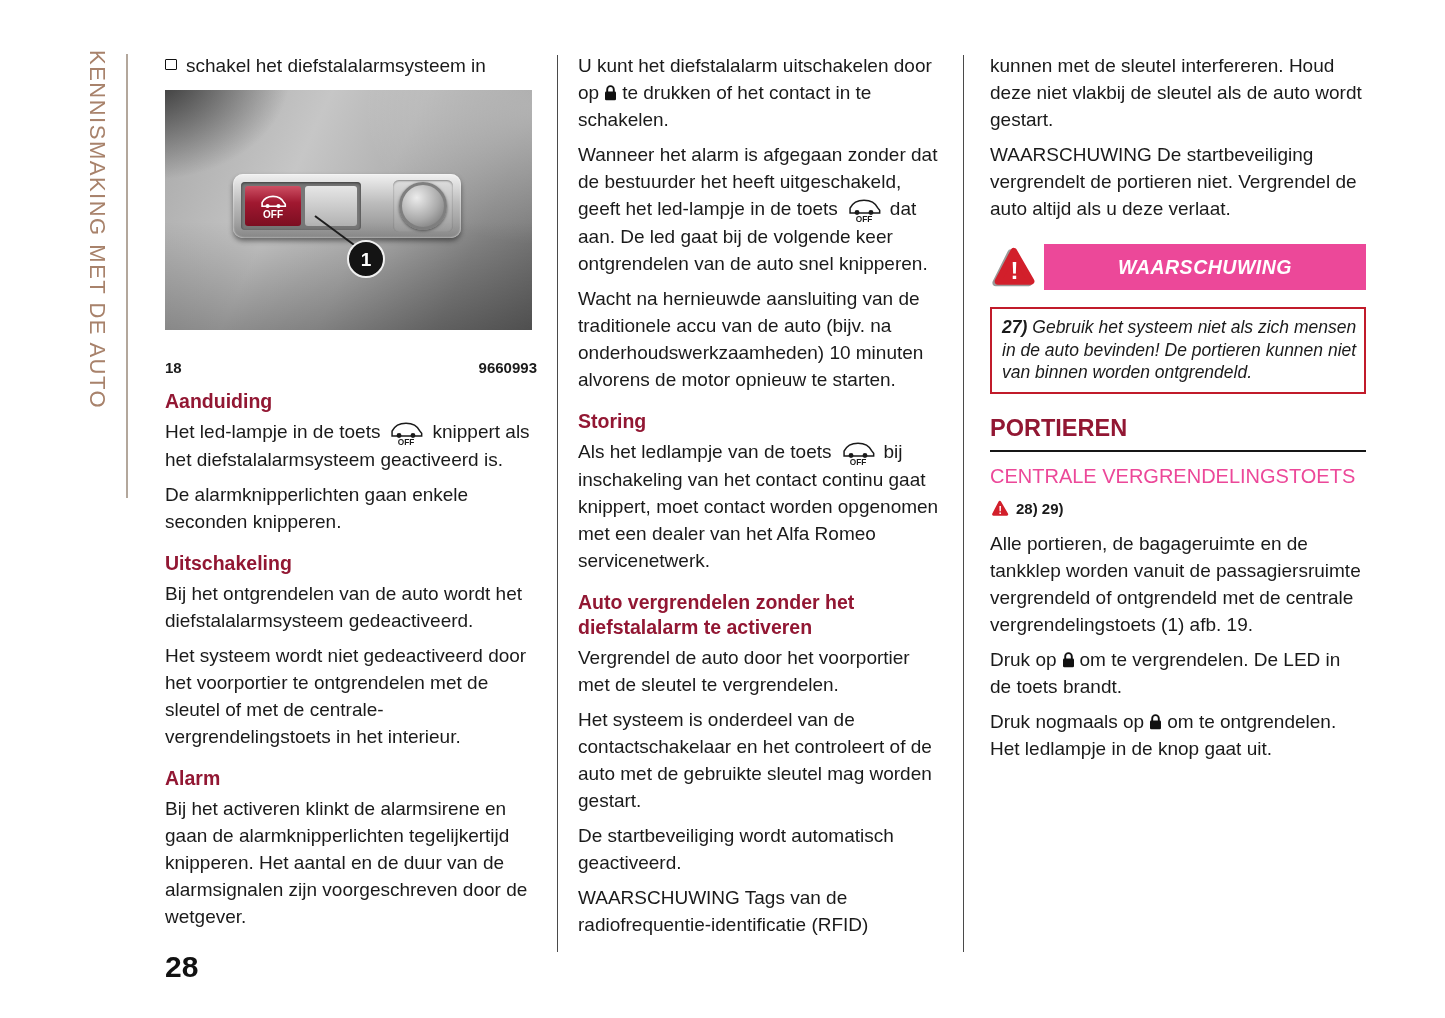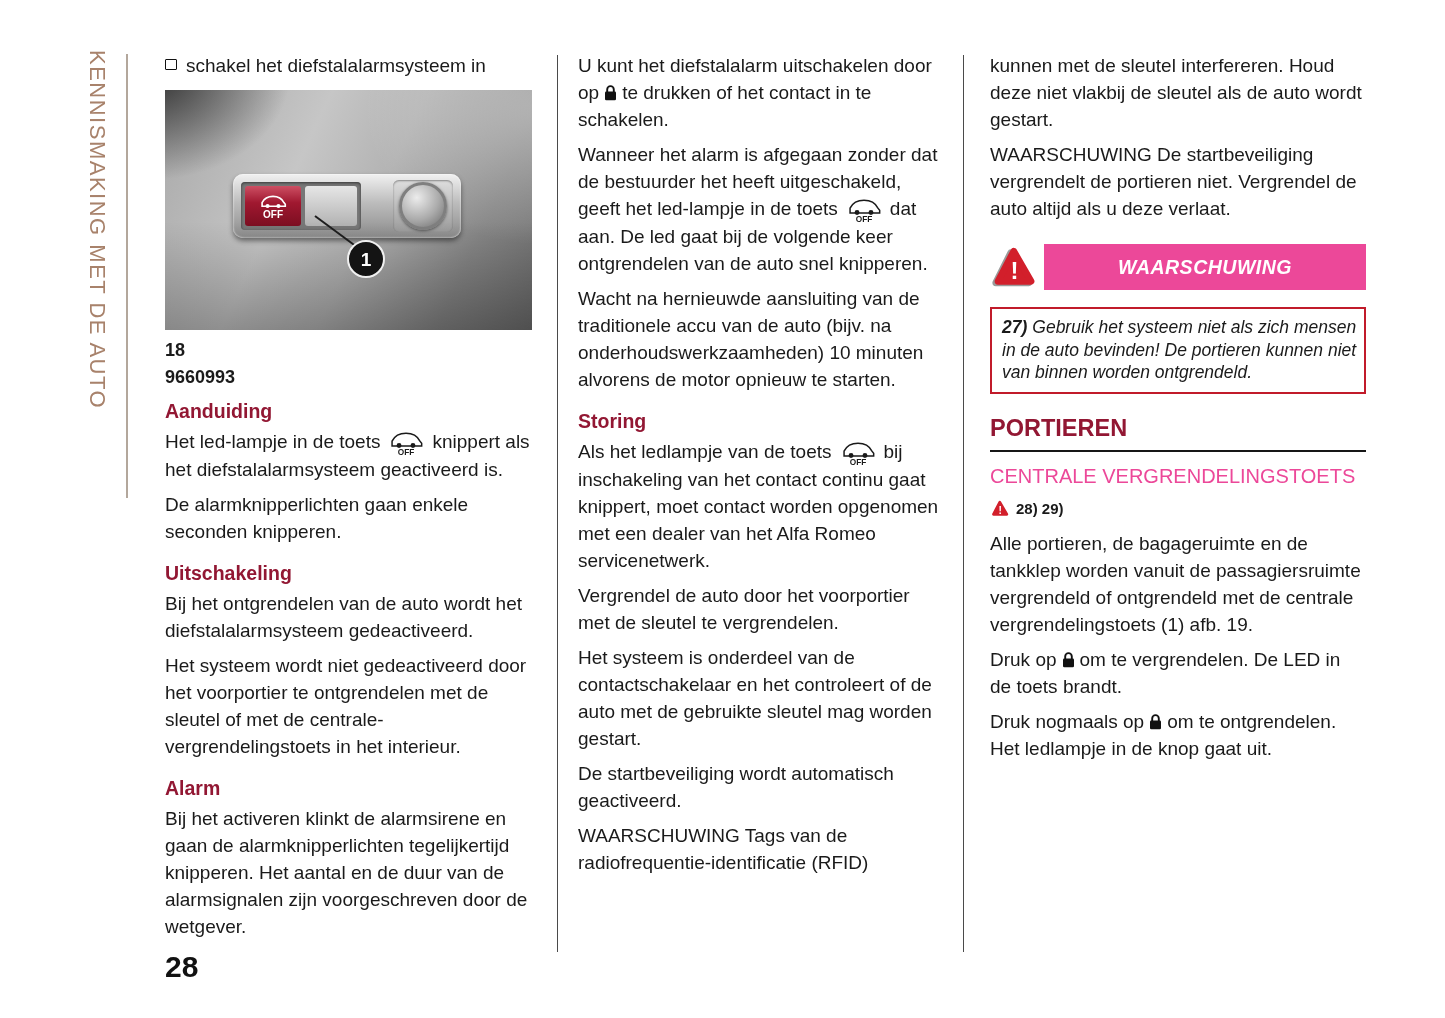--- a/index.html
+++ b/index.html
@@ -76,21 +76,21 @@
     width:42px; height:42px; border-radius:50%;
     background:radial-gradient(circle at 35% 30%, #ececec, #ababab 55%, #6b6b6b);
     border:3px solid #7f7f7f; box-shadow:0 1px 3px rgba(0,0,0,.5);
   }
   .leader { position:absolute; inset:0; pointer-events:none; }
   .callout {
     position:absolute; left:182px; top:150px; width:34px; height:34px; border-radius:50%;
     background:#141414; border:2px solid #f0f0f0; color:#fff; font-size:19px; font-weight:bold;
     display:flex; align-items:center; justify-content:center; z-index:2;
   }
-  .caption-row { display:flex; justify-content:space-between; margin-top:7px; font-size:18px; font-weight:bold;flex-direction:column; }
+  .caption-row { display:flex; justify-content:space-between; margin-top:24px; font-size:15px; font-weight:bold; }
 
   
   .warn-banner { display:flex; align-items:stretch; height:46px; margin:22px 0 0 0; }
   .warn-banner .icon-box { flex:0 0 54px; background:#fff; display:flex; align-items:center; justify-content:flex-start; }
   .warn-banner .bar {
     flex:1; background:#ec4899; color:#fff; font-weight:bold; font-style:italic; font-size:19.5px;
     display:flex; align-items:center; justify-content:center; letter-spacing:.5px;
   }
 
   
@@ -191,20 +191,21 @@
     <div class="hsub">Storing</div>
     <p>
       <span>Als het ledlampje van de toets</span><svg class="inline-icon" width="42" height="27" viewBox="0 0 42 31">
           <path d="M5 14 c3 -6 9 -9 16 -9 c7 0 13 3 16 9 l2 2.5 v3 h-34 z" fill="none" stroke="#1a1a1a" stroke-width="1.7"></path>
           <circle cx="13" cy="19" r="2.8" fill="#1a1a1a"></circle>
           <circle cx="29" cy="19" r="2.8" fill="#1a1a1a"></circle>
           <text x="21" y="30" font-size="9.5" font-weight="bold" fill="#1a1a1a" text-anchor="middle">OFF</text>
         </svg><span>bij inschakeling van het contact continu gaat knippert, moet contact worden opgenomen met een dealer van het Alfa Romeo servicenetwerk.</span>
     </p>
 
+    <div class="hsub">Auto vergrendelen zonder het diefstalalarm te activeren</div>
     <p>Vergrendel de auto door het voorportier met de sleutel te vergrendelen.</p>
 
     <p>Het systeem is onderdeel van de contactschakelaar en het controleert of de auto met de gebruikte sleutel mag worden gestart.</p>
     <p>De startbeveiliging wordt automatisch geactiveerd.</p>
     <p>WAARSCHUWING Tags van de radiofrequentie-identificatie (RFID)</p>
   </div>
 
   <div class="col col3">
     <p>kunnen met de sleutel interfereren. Houd deze niet vlakbij de sleutel als de auto wordt gestart.</p>
     <p>WAARSCHUWING De startbeveiliging vergrendelt de portieren niet. Vergrendel de auto altijd als u deze verlaat.</p>

